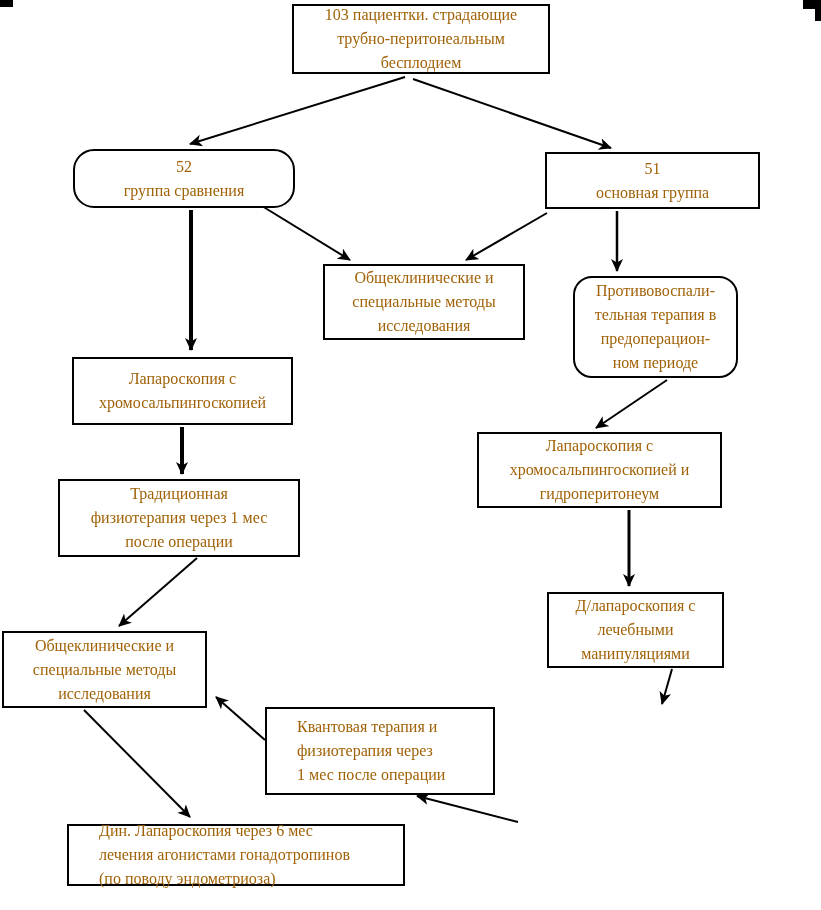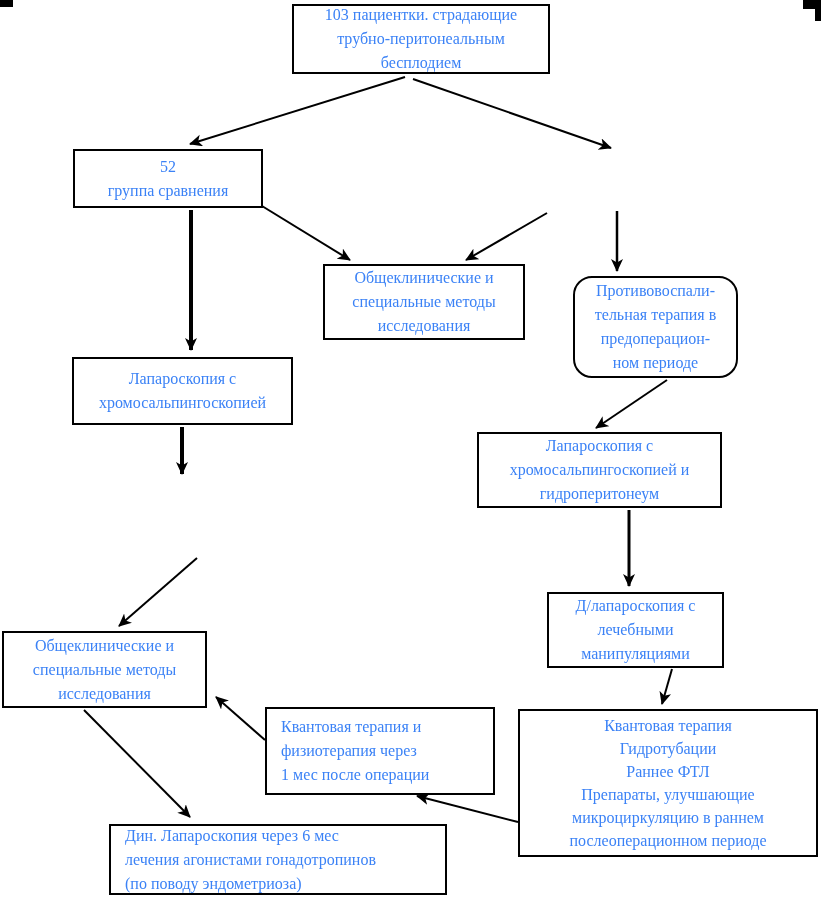--- a/index.html
+++ b/index.html
@@ -2,53 +2,53 @@
 <html><head>
 <meta charset="utf-8">
 <style>
   html, body { margin: 0; padding: 0; background: #ffffff; }
   #stage {
     position: relative;
     width: 821px;
     height: 910px;
     background: #ffffff;
     font-family: "Liberation Serif", "DejaVu Serif", serif;
-    color: #3b82f6;
+    color: #a16207;
     overflow: hidden;
   }
   .node {
     position: absolute;
     box-sizing: border-box;
     border: 2px solid #000;
     background: #fff;
     display: flex;
     align-items: center;
     justify-content: center;
     text-align: center;
     font-size: 16px;
     line-height: 24px;
     padding: 2px 4px;
   }
   .node .txt { white-space: pre-line; }
-  .node.left-align { justify-content: flex-start; text-align: left; padding-left: 14px; }
+  .node.left-align { justify-content: flex-start; text-align: left; padding-left: 30px; }
 
   
   #n-patients        { left: 292px; top: 4px;   width: 258px; height: 70px; }
-  #n-comparison      { left: 73px;  top: 149px; width: 190px; height: 59px; }
+  #n-comparison      { left: 73px;  top: 149px; width: 222px; height: 59px; border-radius: 21px; }
   #n-main            { left: 545px; top: 152px; width: 215px; height: 57px; }
   #n-methods-mid     { left: 323px; top: 264px; width: 202px; height: 76px; }
   #n-antiinfl        { left: 573px; top: 276px; width: 165px; height: 102px; border-radius: 19px; }
   #n-lap-left        { left: 72px;  top: 357px; width: 221px; height: 68px; }
   #n-lap-right       { left: 477px; top: 432px; width: 245px; height: 76px; }
   #n-traditional     { left: 58px;  top: 479px; width: 242px; height: 78px; }
   #n-relap           { left: 547px; top: 592px; width: 177px; height: 76px; }
   #n-methods-left    { left: 2px;   top: 631px; width: 205px; height: 77px; }
   #n-quantum-physio  { left: 265px; top: 707px; width: 230px; height: 88px; }
   #n-quantum-complex { left: 518px; top: 709px; width: 300px; height: 148px; line-height: 23px; }
-  #n-din             { left: 67px;  top: 824px; width: 338px; height: 71px; margin-left: 42px; }
+  #n-din             { left: 67px;  top: 824px; width: 338px; height: 62px; }
 
   #arrows { position: absolute; left: 0; top: 0; width: 821px; height: 910px; }
   .scan-artifact { position: absolute; background: #000; }
   #artifact-tl  { left: 0; top: 0; width: 13px; height: 7px; }
   #artifact-tr  { left: 803px; top: 0; width: 18px; height: 9px; }
   #artifact-tr2 { left: 815px; top: 9px; width: 6px; height: 12px; }
 </style>
 </head>
 <body>
 
@@ -80,20 +80,24 @@
     <span class="txt">103 пациентки. страдающие
 трубно-перитонеальным
 бесплодием</span>
   </div>
 
   <div class="node" id="n-comparison">
     <span class="txt">52
 группа сравнения</span>
   </div>
 
+  <div class="node" id="n-main">
+    <span class="txt">51
+основная группа</span>
+  </div>
 
   <div class="node" id="n-methods-mid">
     <span class="txt">Общеклинические и
 специальные методы
 исследования</span>
   </div>
 
   <div class="node" id="n-antiinfl">
     <span class="txt">Противовоспали-
 тельная терапия в
@@ -105,47 +109,44 @@
     <span class="txt">Лапароскопия с
 хромосальпингоскопией</span>
   </div>
 
   <div class="node" id="n-lap-right">
     <span class="txt">Лапароскопия с
 хромосальпингоскопией и
 гидроперитонеум</span>
   </div>
 
+  <div class="node" id="n-traditional">
+    <span class="txt">Традиционная
+физиотерапия через 1 мес
+после операции</span>
+  </div>
 
   <div class="node" id="n-relap">
     <span class="txt">Д/лапароскопия с
 лечебными
 манипуляциями</span>
   </div>
 
   <div class="node" id="n-methods-left">
     <span class="txt">Общеклинические и
 специальные методы
 исследования</span>
   </div>
 
   <div class="node left-align" id="n-quantum-physio">
     <span class="txt">Квантовая терапия и
 физиотерапия через
 1 мес после операции</span>
   </div>
 
-  <div class="node" id="n-quantum-complex">
-    <span class="txt">Квантовая терапия
-Гидротубации
-Раннее ФТЛ
-Препараты, улучшающие
-микроциркуляцию в раннем
-послеоперационном периоде</span>
-  </div>
 
   <div class="node left-align" id="n-din">
     <span class="txt">Дин. Лапароскопия через 6 мес
 лечения агонистами гонадотропинов
 (по поводу эндометриоза)</span>
   </div>
 
   <div class="scan-artifact" id="artifact-tl"></div>
   <div class="scan-artifact" id="artifact-tr"></div>
   <div class="scan-artifact" id="artifact-tr2"></div>

